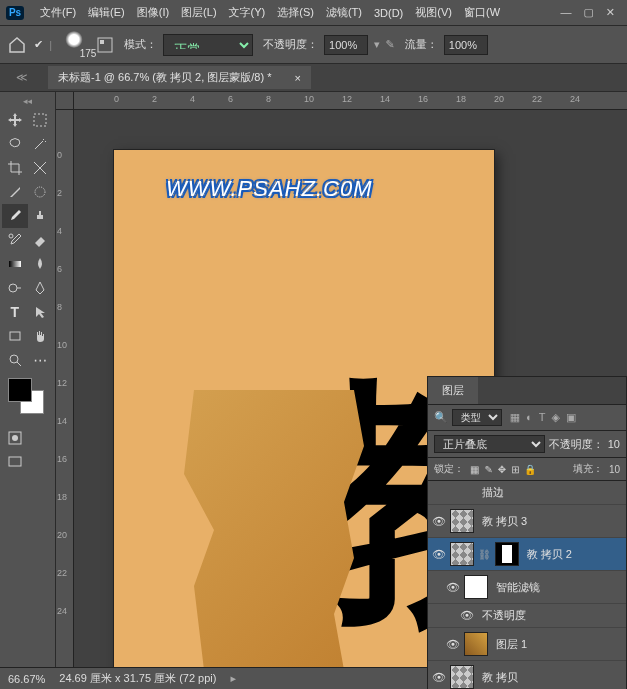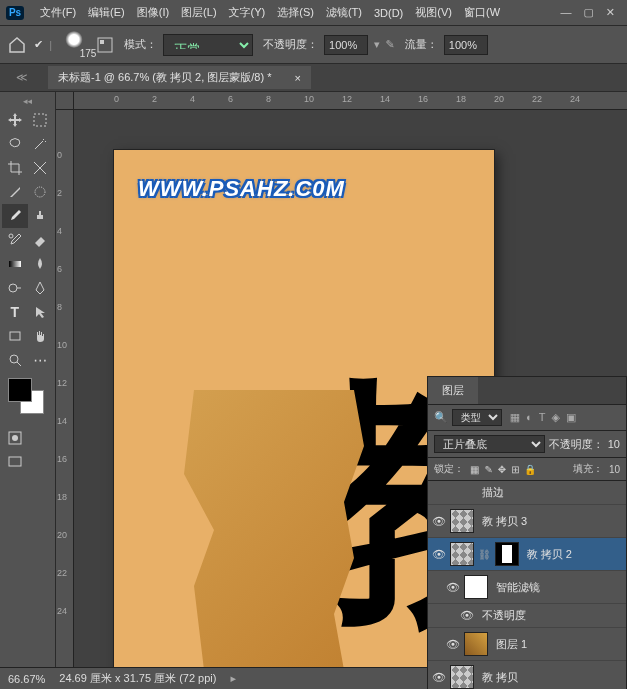--- a/index.html
+++ b/index.html
@@ -41,21 +41,21 @@
 
 
 .canvas-area { flex: 1; background: #2b2b2b; position: relative; overflow: hidden; }
 .ruler-h { position: absolute; top: 0; left: 18px; right: 0; height: 18px; background: #535353; border-bottom: 1px solid #222; display: flex; color: #aaa; font-size: 9px; }
 .ruler-h span { position: absolute; top: 2px; }
 .ruler-v { position: absolute; top: 18px; left: 0; width: 18px; bottom: 0; background: #535353; border-right: 1px solid #222; color: #aaa; font-size: 9px; }
 .ruler-v span { position: absolute; left: 1px; writing-mode: horizontal-tb; }
 .ruler-corner { position: absolute; top: 0; left: 0; width: 18px; height: 18px; background: #535353; border-right: 1px solid #222; border-bottom: 1px solid #222; }
 .canvas-viewport { position: absolute; top: 18px; left: 18px; right: 0; bottom: 0; background: #414141; overflow: hidden; }
 .canvas { position: absolute; top: 40px; left: 40px; width: 380px; height: 560px; background: #e8b068; box-shadow: 0 0 0 1px #222, 4px 4px 12px rgba(0,0,0,0.5); }
-.watermark { position: absolute; top: 26px; left: 24px; font-size: 22px; font-weight: bold; font-style: italic; color: #fff; text-shadow: -2px -2px 0 #1a5bb8, 2px -2px 0 #1a5bb8, -2px 2px 0 #1a5bb8, 2px 2px 0 #1a5bb8, 0 0 4px #1a5bb8; letter-spacing: 1px; }
+.watermark { position: absolute; top: 26px; left: 52px; font-size: 22px; font-weight: normal; font-style: italic; color: #fff; text-shadow: -2px -2px 0 #1a5bb8, 2px -2px 0 #1a5bb8, -2px 2px 0 #1a5bb8, 2px 2px 0 #1a5bb8, 0 0 4px #1a5bb8; letter-spacing: 1px; }
 .artwork { position: absolute; top: 140px; left: 60px; width: 320px; height: 400px; }
 .char-shape { position: absolute; font-size: 260px; font-weight: 900; color: #000; line-height: 1; font-family: "SimHei", sans-serif; }
 .char-cutout { position: absolute; top: 100px; left: 0; width: 200px; height: 280px; background: linear-gradient(135deg, #d4a050, #c08030); clip-path: polygon(10% 0, 90% 0, 95% 20%, 85% 40%, 90% 60%, 80% 80%, 85% 100%, 15% 100%, 10% 70%, 20% 50%, 5% 30%); filter: drop-shadow(-8px 8px 12px rgba(0,0,0,0.4)); }
 
 
 .layers-panel { position: absolute; right: 0; top: 284px; width: 200px; background: #535353; border: 1px solid #222; z-index: 10; }
 .panel-tabs { display: flex; background: #424242; border-bottom: 1px solid #222; }
 .panel-tab { padding: 6px 14px; background: #535353; color: #e0e0e0; }
 .panel-search { display: flex; align-items: center; padding: 4px 6px; gap: 4px; border-bottom: 1px solid #222; }
 .search-icon { color: #aaa; }

